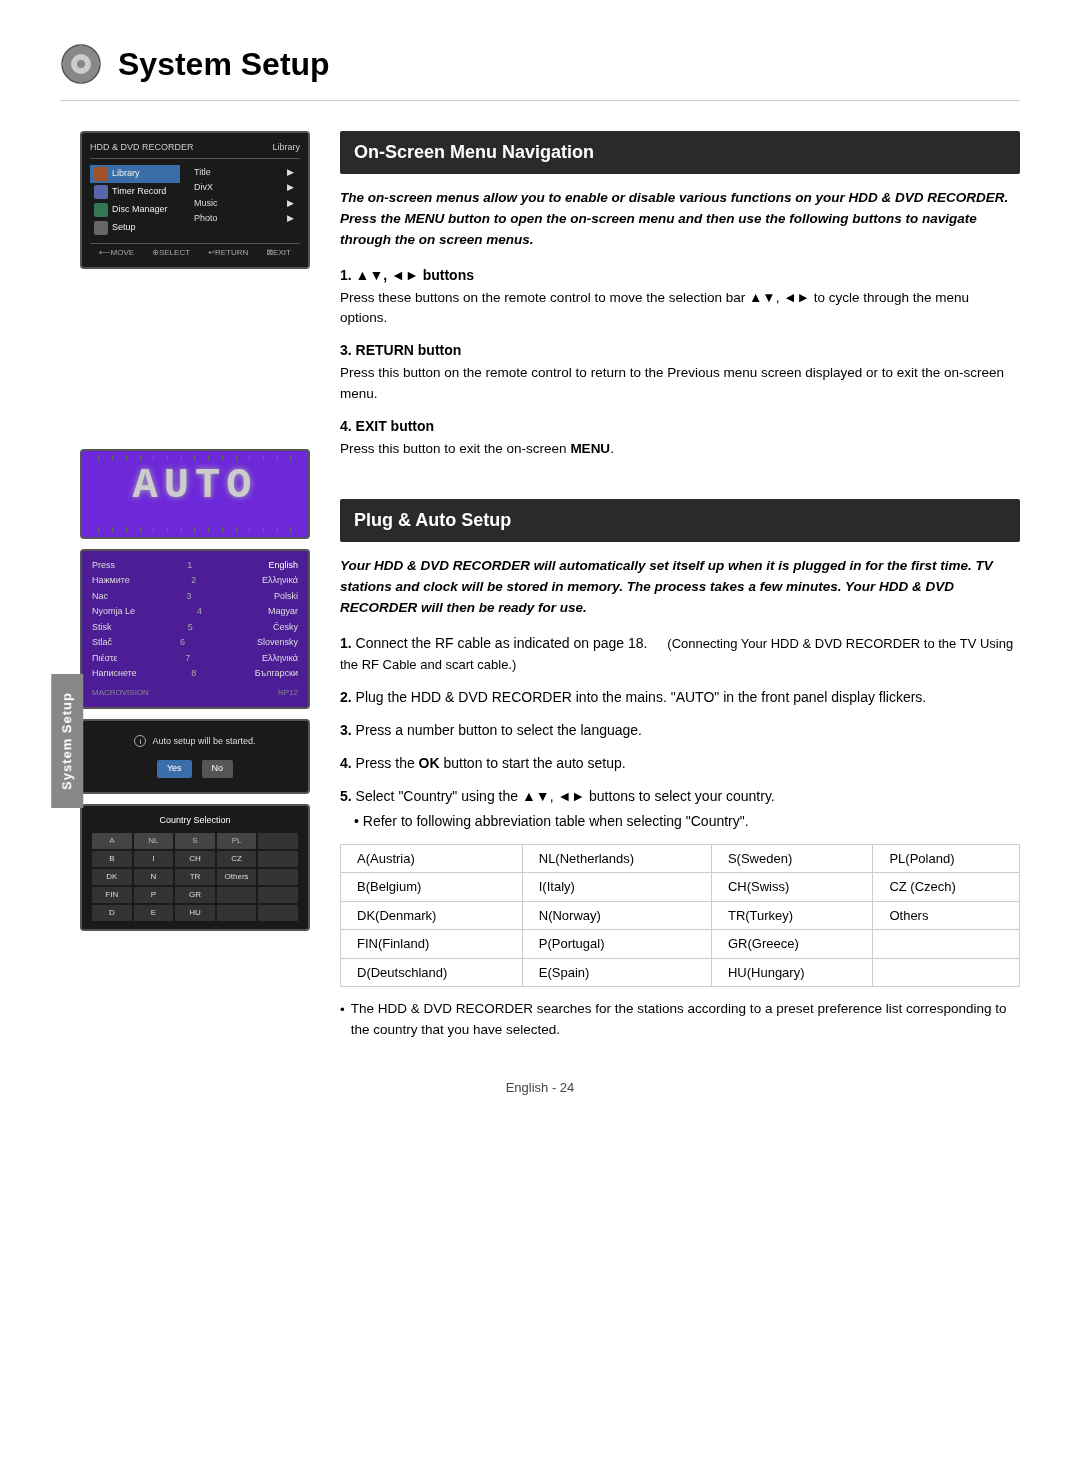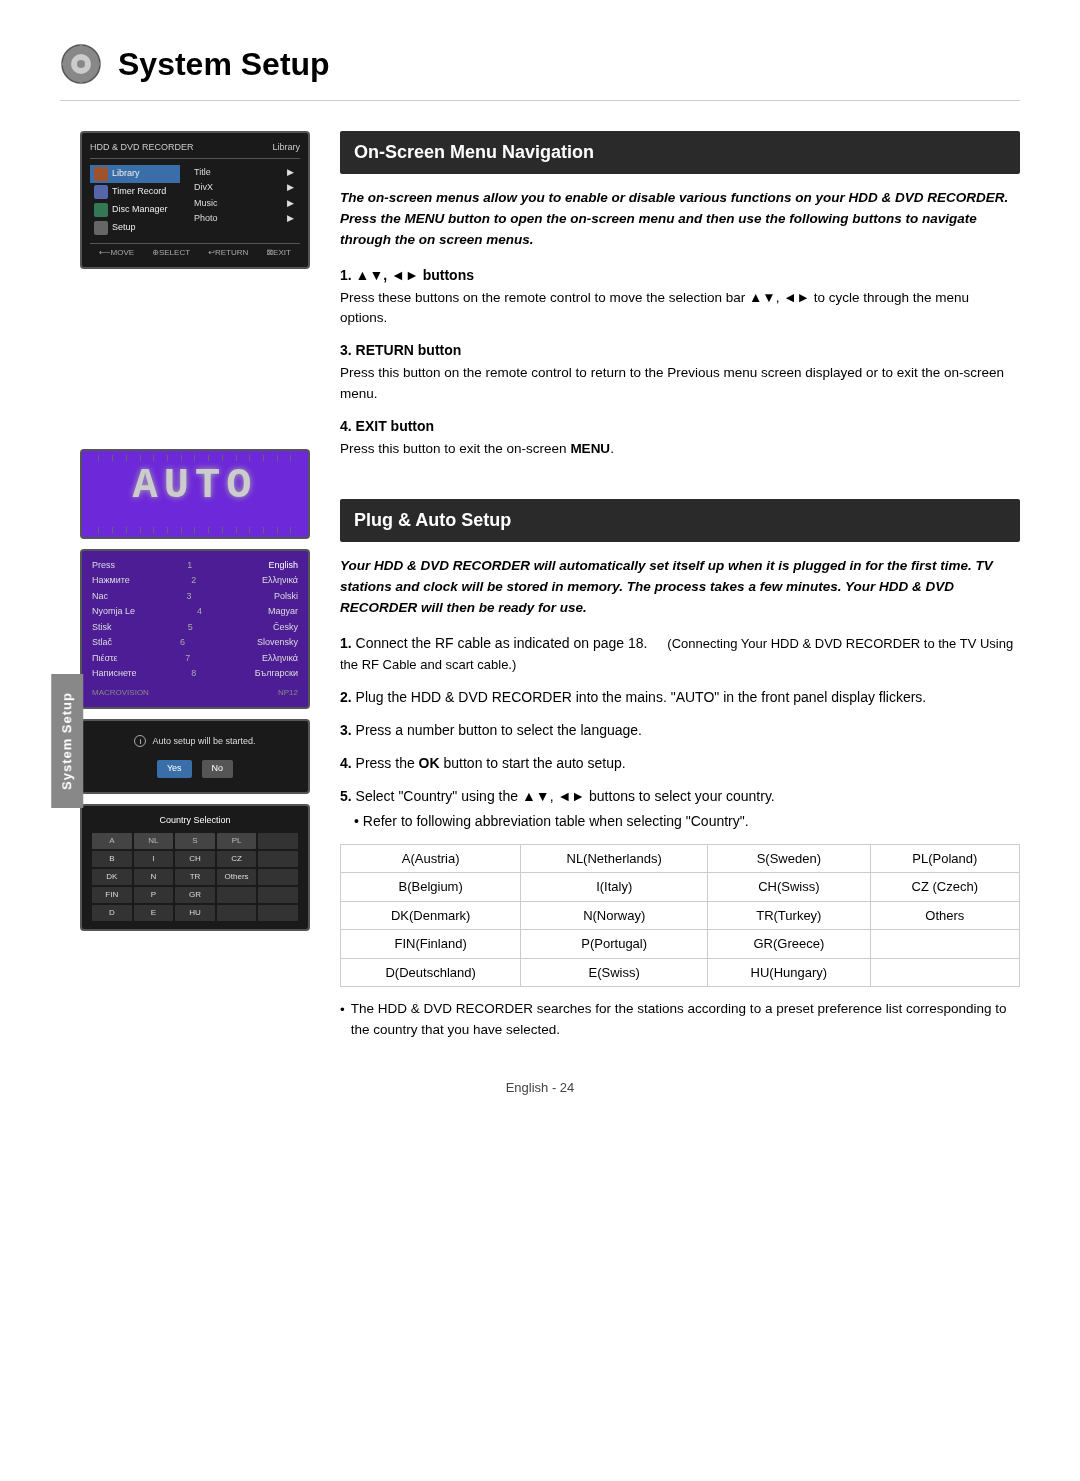--- a/index.html
+++ b/index.html
@@ -327,22 +327,21 @@
 
     
     .country-table {
       border-collapse: collapse;
       width: 100%;
       margin: 12px 0;
       font-size: 13px;
     }
     .country-table td {
       border: 1px solid #ccc;
-      padding: 4px 24px;
-      text-align: center;
+      padding: 4px 16px;
     }
 
     
     .bullet-item {
       display: flex;
       gap: 6px;
       margin-bottom: 8px;
       font-size: 13.5px;
     }
     .bullet-dot {
@@ -665,21 +664,21 @@
             <td>Others</td>
           </tr>
           <tr>
             <td>FIN(Finland)</td>
             <td>P(Portugal)</td>
             <td>GR(Greece)</td>
             <td></td>
           </tr>
           <tr>
             <td>D(Deutschland)</td>
-            <td>E(Swiss)</td>
+            <td>E(Spain)</td>
             <td>HU(Hungary)</td>
             <td></td>
           </tr>
         </tbody>
       </table>
 
       <div class="bullet-item" style="margin-top:10px;">
         <span class="bullet-dot">•</span>
         <span>The HDD &amp; DVD RECORDER searches for the stations according to a preset preference list corresponding to the country that you have selected.</span>
       </div>

